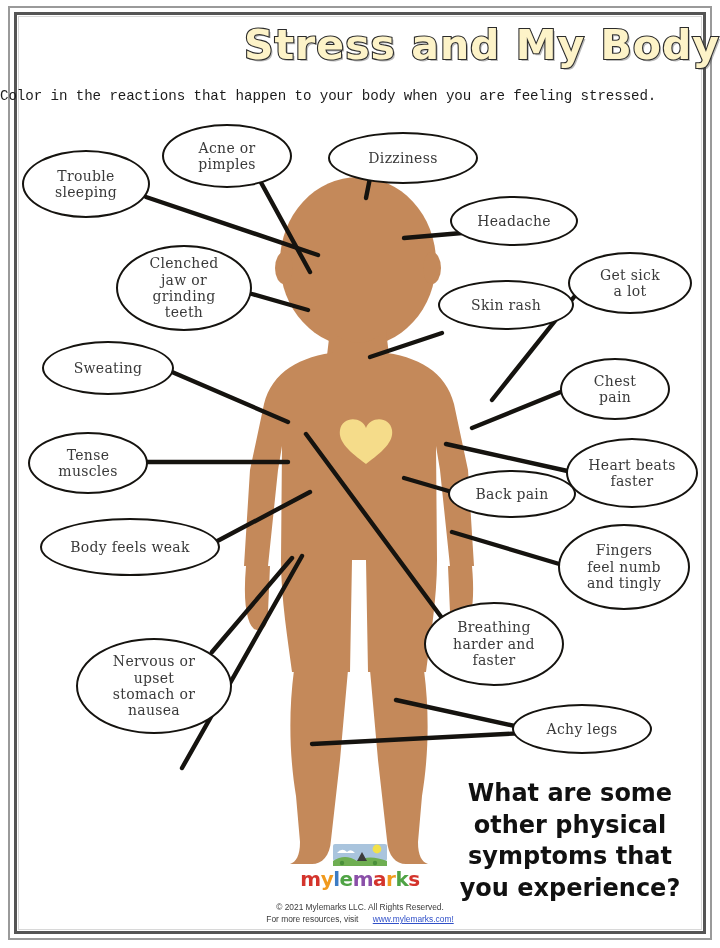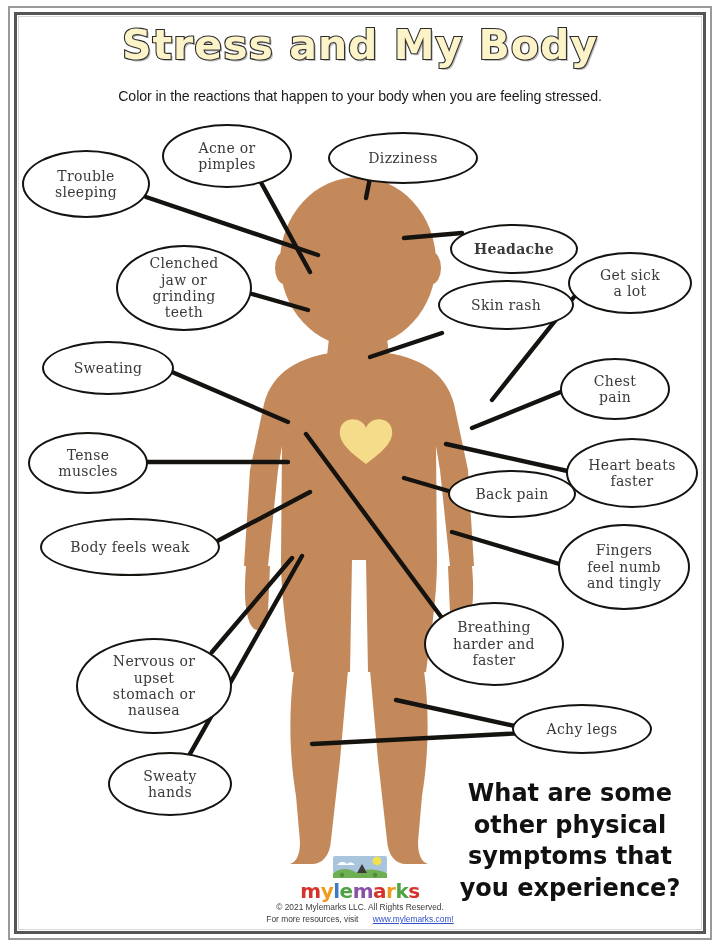--- a/index.html
+++ b/index.html
@@ -34,37 +34,37 @@
     left: 18px; top: 16px; right: 18px; bottom: 18px;
     border: 1px solid #d8d8d8;
     box-sizing: border-box;
   }
 
   
   .title {
     position: absolute;
     left: 0; right: 0;
     top: 24px;
-    text-align: center;
+    text-align: right;
     font-family: "DejaVu Sans", sans-serif;
     font-size: 41px;
     font-weight: bold;
     letter-spacing: 1px;
     color: #fdf3c8;
     -webkit-text-stroke: 2.2px #2b2b2b;
     paint-order: stroke fill;
     text-shadow: 2px 2px 0 rgba(60,60,60,0.35);
     line-height: 1.05;
   }
   .subtitle {
     position: absolute;
     left: 0; right: 0;
     top: 88px;
-    text-align: center;
-    font-family: Liberation Sans, sans-serif;
+    text-align: left;
+    font-family: Liberation Mono, monospace;
     font-size: 14.2px;
     color: #1c1c1c;
     letter-spacing: -0.1px;
   }
 
   
   #canvas {
     position: absolute;
     left: 0; top: 0;
     width: 720px; height: 948px;
@@ -124,21 +124,21 @@
     font-weight: bold;
     font-size: 20px;
     letter-spacing: -0.5px;
     line-height: 1;
   }
   .logo-word i { font-style: normal; }
   .c1 { color: #d4342c; } .c2 { color: #f09a1e; }
   .c3 { color: #3c7cc4; } .c4 { color: #4fa345; }
   .c5 { color: #8a4fa8; } .c6 { color: #d4342c; }
   .copy {
-    margin-top: 0;
+    margin-top: 12px;
     font-family: "Liberation Sans", sans-serif;
     font-size: 8.4px;
     color: #3b3b3b;
     line-height: 1.42;
   }
   .copy a {
     color: #3050c8;
     text-decoration: underline;
     padding-left: 12px;
   }
@@ -255,21 +255,21 @@
       <span>pimples</span>
     </div>
   </div>
 
   <div class="bubble" style="left:328px; top:132px; width:150px; height:52px;">
     <div>
       <span>Dizziness</span>
     </div>
   </div>
 
-  <div class="bubble" style="left:450px; top:224px; width:128px; height:50px;font-weight:bold;">
+  <div class="bubble" style="left:450px; top:196px; width:128px; height:50px;">
     <div>
       <span>Headache</span>
     </div>
   </div>
 
   <div class="bubble" style="left:116px; top:245px; width:136px; height:86px;">
     <div>
       <span>Clenched</span>
       <span>jaw or</span>
       <span>grinding</span>
@@ -353,26 +353,20 @@
       <span>nausea</span>
     </div>
   </div>
 
   <div class="bubble" style="left:512px; top:704px; width:140px; height:50px;">
     <div>
       <span>Achy legs</span>
     </div>
   </div>
 
-  <div class="bubble" style="left:108px; top:752px; width:124px; height:64px;">
-    <div>
-      <span>Sweaty</span>
-      <span>hands</span>
-    </div>
-  </div>
 
   <div class="question">What are some other physical symptoms that you experience?</div>
 
   <div class="footer">
     <div class="logo-wrap">
       <svg class="logo-art" width="62" height="26" viewBox="0 0 62 26" xmlns="http://www.w3.org/2000/svg">
         <rect x="4" y="2" width="54" height="17" rx="2" fill="#a9c4dd"></rect>
         <circle cx="48" cy="7" r="4.4" fill="#f2e14a"></circle>
         <path d="M8 11 q5 -6 10 -1 q4 -4 8 1 z" fill="#ffffff"></path>
         <path d="M4 19 q12 -8 24 0 q12 -7 30 0 z" fill="#6fae52"></path>

